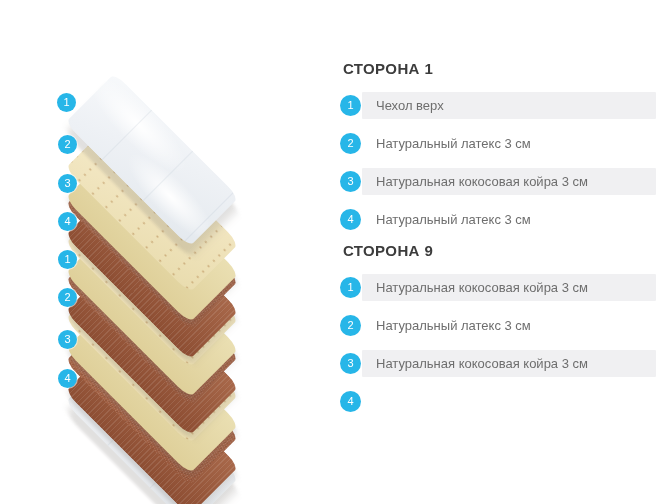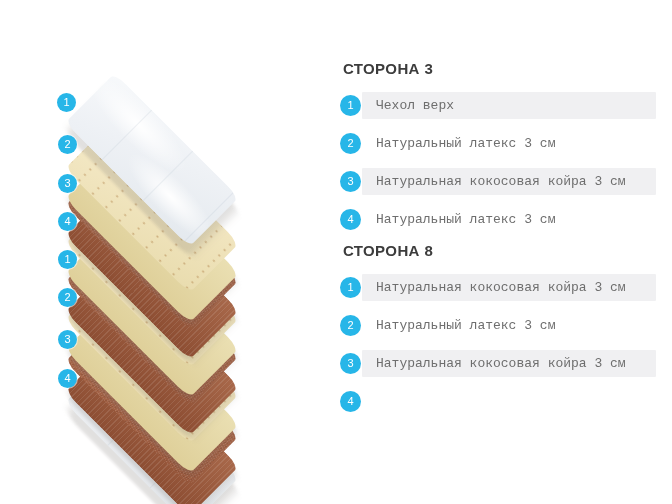--- a/index.html
+++ b/index.html
@@ -137,21 +137,21 @@
   }
   .row.alt .stripe{background:transparent;}
   .row .badge{
     position:absolute;left:-4px;top:3px;
     width:21px;height:21px;border-radius:50%;
     background:#27b6e8;color:#fff;
     font-size:11px;line-height:21px;text-align:center;
   }
   .row .lbl{
     position:absolute;left:32px;top:0;height:27px;line-height:27px;
-    font-size:13px;color:#6e6e6e;white-space:nowrap;font-family:Liberation Mono, monospace;
+    font-size:13px;color:#6e6e6e;white-space:nowrap;
   }
 </style>
 </head>
 <body>
 
 <div id="stage">
 
   <div id="diagram">
       <div class="layer" style="left: 64px; top: 72px; z-index: 40;">
         <div class="shadow" style="top: 11px;"></div>
@@ -227,42 +227,42 @@
         <div class="slab">
           <div class="face mat-cover-bot">
             <div class="quilt"></div>
           </div>
         </div>
       </div>
       <div class="stack-badge" style="left: 58px; top: 369px;">4</div>
     </div>
 
   <div id="legend">
-      <div class="section-title" style="top: 60px;">СТОРОНА 3</div>
+      <div class="section-title" style="top: 60px;">СТОРОНА 1</div>
       <div class="row" style="left: 14px; top: 92px;">
         <div class="stripe"></div>
         <div class="badge">1</div>
         <div class="lbl">Чехол верх</div>
       </div>
       <div class="row alt" style="left: 14px; top: 130px;">
         <div class="stripe"></div>
         <div class="badge">2</div>
         <div class="lbl">Натуральный латекс 3 см</div>
       </div>
       <div class="row" style="left: 14px; top: 168px;">
         <div class="stripe"></div>
         <div class="badge">3</div>
         <div class="lbl">Натуральная кокосовая койра 3 см</div>
       </div>
       <div class="row alt" style="left: 14px; top: 206px;">
         <div class="stripe"></div>
         <div class="badge">4</div>
         <div class="lbl">Натуральный латекс 3 см</div>
       </div>
-      <div class="section-title" style="top: 242px;">СТОРОНА 8</div>
+      <div class="section-title" style="top: 242px;">СТОРОНА 9</div>
       <div class="row" style="left: 14px; top: 274px;">
         <div class="stripe"></div>
         <div class="badge">1</div>
         <div class="lbl">Натуральная кокосовая койра 3 см</div>
       </div>
       <div class="row alt" style="left: 14px; top: 312px;">
         <div class="stripe"></div>
         <div class="badge">2</div>
         <div class="lbl">Натуральный латекс 3 см</div>
       </div>

